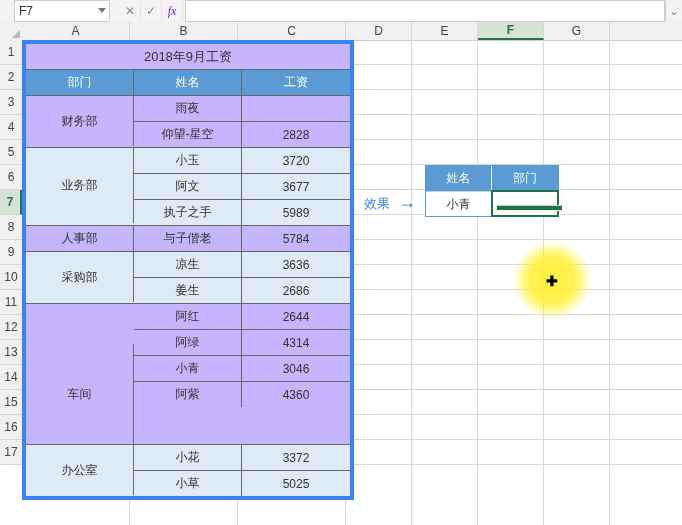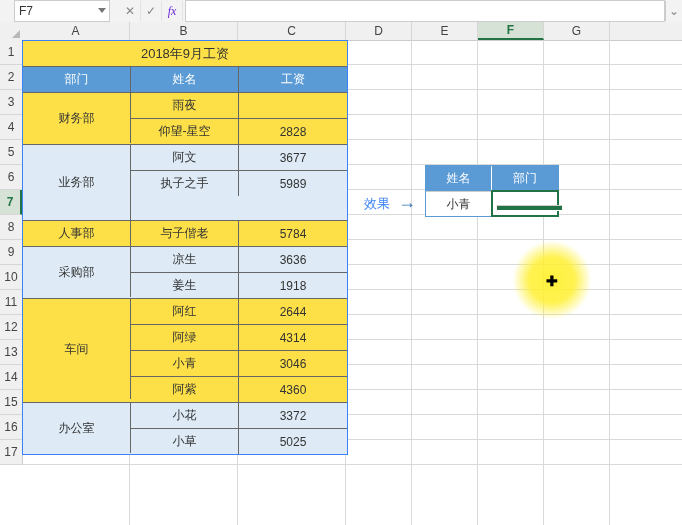--- a/index.html
+++ b/index.html
@@ -137,22 +137,22 @@
     pointer-events:none;
   }
   .vline, .hline { position:absolute; background:#d9d9d9; }
   .vline { width:1px; top:0; bottom:0; }
   .hline { height:1px; left:0; right:0; }
 
   
   .main-table {
     position:absolute;
     top:0; left:0;
-    border:1px solid #3b82f6;
-    background:#fde047;
+    border:4px solid #3b82f6;
+    background:#c4b5fd;
   }
   .mt-title {
     height:25px; line-height:25px;
     text-align:center;
     font-size:13px;
     border-bottom:1px solid #666;
   }
   .mt-header {
     display:flex;
     height:25px;
@@ -328,20 +328,24 @@
               <div class="mt-srow">
                 <div class="cB">仰望-星空</div>
                 <div class="cC">2828</div>
               </div>
             </div>
           </div>
           <div class="dept-block alt">
             <div class="dept-cell" style="height: 75px;">业务部</div>
             <div class="rows-stack">
               <div class="mt-srow">
+                <div class="cB">小玉</div>
+                <div class="cC">3720</div>
+              </div>
+              <div class="mt-srow">
                 <div class="cB">阿文</div>
                 <div class="cC">3677</div>
               </div>
               <div class="mt-srow">
                 <div class="cB">执子之手</div>
                 <div class="cC">5989</div>
               </div>
             </div>
           </div>
           <div class="dept-block">
@@ -355,26 +359,26 @@
           </div>
           <div class="dept-block alt">
             <div class="dept-cell" style="height: 50px;">采购部</div>
             <div class="rows-stack">
               <div class="mt-srow">
                 <div class="cB">凉生</div>
                 <div class="cC">3636</div>
               </div>
               <div class="mt-srow">
                 <div class="cB">姜生</div>
-                <div class="cC">1918</div>
+                <div class="cC">2686</div>
               </div>
             </div>
           </div>
           <div class="dept-block">
-            <div class="dept-cell" style="height: 100px;">车间</div>
+            <div class="dept-cell" style="height: 100px; margin-top: 40px;">车间</div>
             <div class="rows-stack">
               <div class="mt-srow">
                 <div class="cB">阿红</div>
                 <div class="cC">2644</div>
               </div>
               <div class="mt-srow">
                 <div class="cB">阿绿</div>
                 <div class="cC">4314</div>
               </div>
               <div class="mt-srow">

